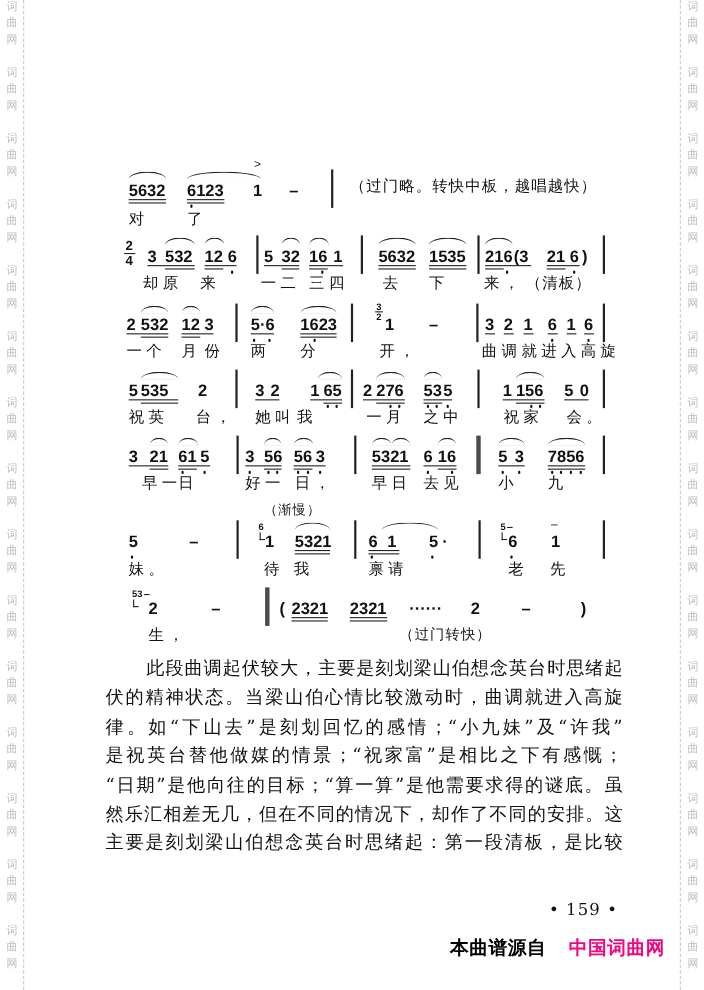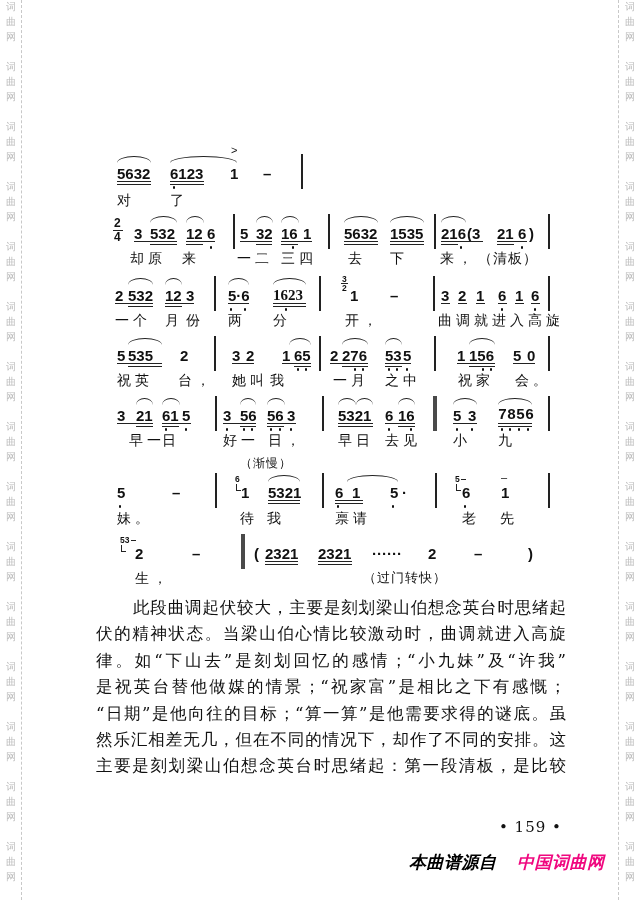--- a/index.html
+++ b/index.html
@@ -39,21 +39,21 @@
   .para-line {
     position: absolute; left: 96px; width: 470px; height: 20px; overflow: hidden;
     font-size: 16.5px; line-height: 20px;
     text-align: justify; text-align-last: justify;
   }
   .para-line.first { left: 133px; width: 433px; }
 
   .page-num { position: absolute; left: 499px; top: 818px; font: 15px/18px "DejaVu Serif", serif; letter-spacing: 1px; }
   .footer-src, .footer-site {
     position: absolute; top: 851px; font-family: "DejaVu Sans", sans-serif;
-    font-size: 17px; line-height: 22px; font-weight: bold; letter-spacing: 0.5px; font-style: italic;
+    font-size: 17px; line-height: 22px; font-weight: bold; letter-spacing: 0.5px;
   }
   .footer-src { left: 409px; color: #000000; }
   .footer-site { left: 517px; color: #f0077f; }
 </style>
 </head>
 <body>
 
 <div id="page">
   <div class="dash" style="left:21px"></div>
   <div class="dash" style="left:618px"></div>
@@ -169,20 +169,21 @@
     <div class="note" style="left: 263px; top: 165.5px;">–</div>
     <div class="beam" style="left: 117px; top: 181px; width: 34px;"></div>
     <div class="beam" style="left: 117px; top: 183.5px; width: 34px;"></div>
     <div class="beam" style="left: 170px; top: 181px; width: 34px;"></div>
     <div class="beam" style="left: 170px; top: 183.5px; width: 34px;"></div>
     <div class="dot" style="left: 172.7px; top: 186px;"></div>
     <div class="bar" style="left: 301px; top: 154px;"></div>
     <div class="lyric" style="left: 117px; top: 192px;">对</div>
     <div class="lyric" style="left: 170px; top: 192px;">了</div>
     <div class="mark" style="left: 231px; top: 145px;">&gt;</div>
+    <div class="anno" style="left: 318px; top: 162px; font-size: 14px;">（过门略。转快中板，越唱越快）</div>
     <div class="slur" style="left: 150px; top: 216px; width: 27px;"></div>
     <div class="slur" style="left: 186px; top: 216px; width: 18px;"></div>
     <div class="slur" style="left: 256px; top: 216px; width: 17px;"></div>
     <div class="slur" style="left: 281px; top: 216px; width: 18px;"></div>
     <div class="slur" style="left: 344px; top: 216px; width: 34px;"></div>
     <div class="slur" style="left: 390px; top: 216px; width: 34px;"></div>
     <div class="slur" style="left: 441px; top: 216px; width: 25px;"></div>
     <div class="note" style="left: 134px; top: 225.5px;">3</div>
     <div class="note" style="left: 150px; top: 225.5px;">532</div>
     <div class="note" style="left: 186px; top: 225.5px;">12</div>
@@ -235,21 +236,21 @@
     <div class="ts-num" style="left: 114px; top: 231px;">4</div>
     <div class="slur" style="left: 128px; top: 278px; width: 25px;"></div>
     <div class="slur" style="left: 165px; top: 278px; width: 17px;"></div>
     <div class="slur" style="left: 228px; top: 278px; width: 21px;"></div>
     <div class="slur" style="left: 273px; top: 278px; width: 33px;"></div>
     <div class="note" style="left: 115px; top: 287.5px;">2</div>
     <div class="note" style="left: 128px; top: 287.5px;">532</div>
     <div class="note" style="left: 165px; top: 287.5px;">12</div>
     <div class="note" style="left: 186px; top: 287.5px;">3</div>
     <div class="note" style="left: 228px; top: 287.5px;">5·6</div>
-    <div class="note" style="left: 273px; top: 287.5px; font-family: Liberation Serif, serif;">1623</div>
+    <div class="note" style="left: 273px; top: 287.5px;">1623</div>
     <div class="note" style="left: 350px; top: 287.5px;">1</div>
     <div class="note" style="left: 390px; top: 287.5px;">–</div>
     <div class="note" style="left: 441px; top: 287.5px;">3</div>
     <div class="note" style="left: 458px; top: 287.5px;">2</div>
     <div class="note" style="left: 476px; top: 287.5px;">1</div>
     <div class="note" style="left: 498px; top: 287.5px;">6</div>
     <div class="note" style="left: 515px; top: 287.5px;">1</div>
     <div class="note" style="left: 531px; top: 287.5px;">6</div>
     <div class="beam" style="left: 115px; top: 303px; width: 38px;"></div>
     <div class="beam" style="left: 128px; top: 305.5px; width: 25px;"></div>
@@ -351,21 +352,21 @@
     <div class="note" style="left: 182px; top: 407.5px;">5</div>
     <div class="note" style="left: 223px; top: 407.5px;">3</div>
     <div class="note" style="left: 240px; top: 407.5px;">56</div>
     <div class="note" style="left: 267px; top: 407.5px;">56</div>
     <div class="note" style="left: 287px; top: 407.5px;">3</div>
     <div class="note" style="left: 338px; top: 407.5px;">5321</div>
     <div class="note" style="left: 385px; top: 407.5px;">6</div>
     <div class="note" style="left: 398px; top: 407.5px;">16</div>
     <div class="note" style="left: 453px; top: 407.5px;">5</div>
     <div class="note" style="left: 468px; top: 407.5px;">3</div>
-    <div class="note" style="left: 498px; top: 407.5px; font-family: Liberation Mono, monospace;">7856</div>
+    <div class="note" style="left: 498px; top: 407.5px;">7856</div>
     <div class="beam" style="left: 117px; top: 423px; width: 36px;"></div>
     <div class="beam" style="left: 136px; top: 425.5px; width: 17px;"></div>
     <div class="beam" style="left: 162px; top: 423px; width: 29px;"></div>
     <div class="beam" style="left: 162px; top: 425.5px; width: 17px;"></div>
     <div class="beam" style="left: 223px; top: 423px; width: 33px;"></div>
     <div class="beam" style="left: 240px; top: 425.5px; width: 16px;"></div>
     <div class="beam" style="left: 267px; top: 423px; width: 29px;"></div>
     <div class="beam" style="left: 267px; top: 425.5px; width: 17px;"></div>
     <div class="beam" style="left: 338px; top: 423px; width: 35px;"></div>
     <div class="beam" style="left: 338px; top: 425.5px; width: 35px;"></div>

